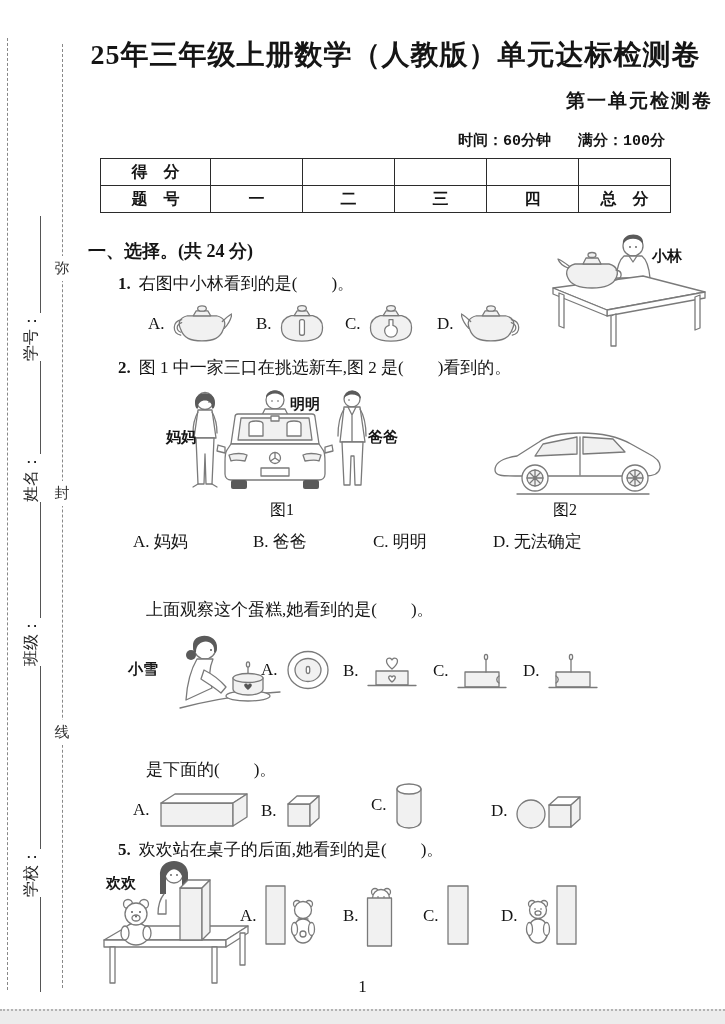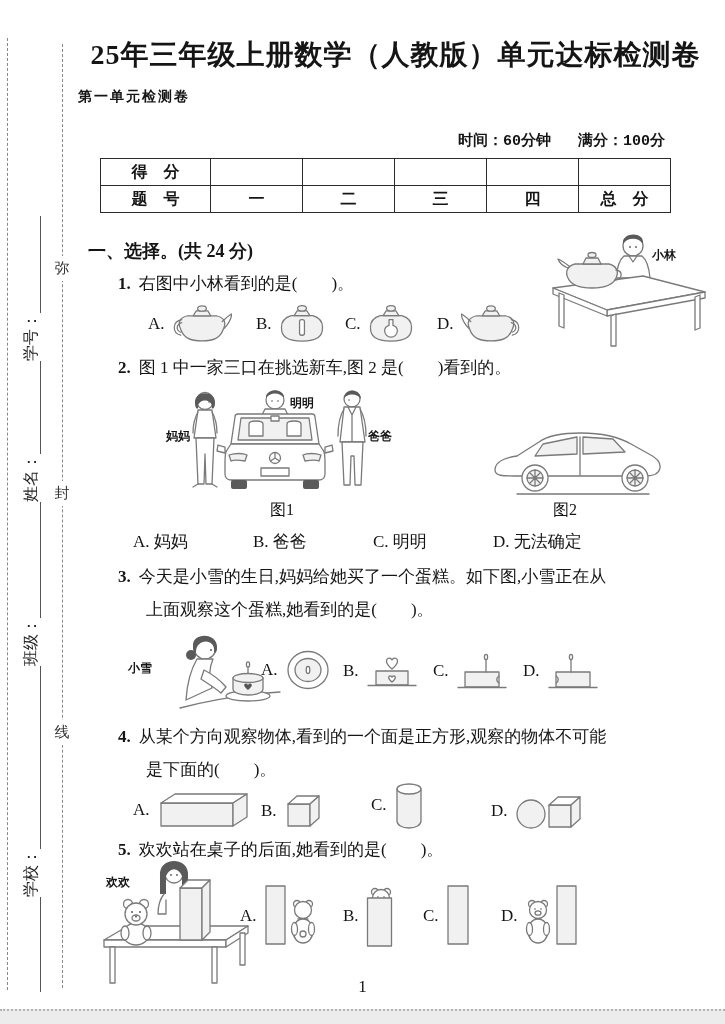--- a/index.html
+++ b/index.html
@@ -7,34 +7,34 @@
         font-family:"Liberation Serif","DejaVu Serif",serif;color:#151515;}
   .abs{position:absolute;}
   
   .lin{stroke:#7a7a7a;fill:none;stroke-width:1.3;stroke-linecap:round;stroke-linejoin:round;}
   .f0{fill:#ffffff;}
   .f1{fill:#f1f1f1;}
   .fd{fill:#5a5a5a;stroke:none;}
   .fw{fill:#555;stroke:none;}
   
   .title{left:78px;right:12px;top:36px;text-align:center;font-size:28px;font-weight:bold;letter-spacing:1px;}
-  .subtitle{left:78px;right:12px;top:88px;text-align:left;font-size:14px;font-weight:bold;letter-spacing:2px;}
+  .subtitle{left:78px;right:12px;top:88px;text-align:right;font-size:19px;font-weight:bold;letter-spacing:2px;}
   .meta{top:131px;right:60px;font-size:15px;font-weight:bold;font-family:Liberation Mono, monospace;}
   .meta span{margin-left:18px;}
   
   table.score{border-collapse:collapse;table-layout:fixed;width:570px;}
   table.score td{border:1.6px solid #2b2b2b;height:26px;text-align:center;
                  font-size:16px;font-weight:bold;padding:0;}
   
   .sec-head{font-size:18px;font-weight:bold;}
   .qline{font-size:17px;white-space:nowrap;}
   .qnum{font-weight:bold;margin-right:8px;}
   .optletter{font-size:17px;}
   .opt{position:absolute;display:flex;align-items:center;gap:7px;}
-  .figlabel{position:absolute;font-size:12px;font-weight:bold;text-align:center;}
+  .figlabel{position:absolute;font-size:15px;font-weight:bold;text-align:center;}
   .caption{position:absolute;font-size:16px;}
   
   .side-strip{position:absolute;left:20px;top:992px;width:840px;transform:rotate(-90deg);
               transform-origin:0 0;display:flex;align-items:flex-start;font-size:16px;line-height:22px;color:#222;}
   .side-strip .lbl{white-space:nowrap;}
   .blank{height:20px;border-bottom:1.4px solid #555;}
   .dash-v{border-left:1.5px dashed #888;}
   .seal-char{position:absolute;left:53px;width:18px;text-align:center;background:#fff;
              font-size:15px;color:#333;padding:3px 0;}
   .pagenum{left:0;right:0;top:977px;text-align:center;font-size:17px;}
@@ -232,23 +232,20 @@
     <path class="lin" d="M30,72 L162,72"></path>
   </svg>
   <div class="caption" style="left:270px;top:500px;">图1</div>
   <div class="caption" style="left:553px;top:500px;">图2</div>
 
   <div class="abs qline" style="left:133px;top:530px;">A. 妈妈</div>
   <div class="abs qline" style="left:253px;top:530px;">B. 爸爸</div>
   <div class="abs qline" style="left:373px;top:530px;">C. 明明</div>
   <div class="abs qline" style="left:493px;top:530px;">D. 无法确定</div>
 
-  <div class="abs qline" style="left:118px;top:565px;">
-    <span class="qnum">3.</span><span>今天是小雪的生日,妈妈给她买了一个蛋糕。如下图,小雪正在从</span>
-  </div>
   <div class="abs qline" style="left:146px;top:598px;">上面观察这个蛋糕,她看到的是(　　)。</div>
 
   <svg class="abs" style="left:160px;top:626px;" width="122" height="92" viewBox="0 0 122 92">
     <circle class="lin f0" cx="45" cy="22" r="11"></circle>
     <path class="fd" d="M33,20 C32,6 58,6 57,22 C57,26 55,28 54,26 C56,12 36,12 36,26 C34,28 33,24 33,20 Z"></path>
     <circle class="fd" cx="31" cy="29" r="5"></circle>
     <circle class="fd" cx="51" cy="24" r="1"></circle>
     <path class="lin f0" d="M37,33 C30,45 27,58 26,74 L52,62 C48,50 50,40 53,33 Z"></path>
     <path class="lin f0" d="M44,44 C52,48 60,54 66,61 L61,67 C54,61 47,57 41,53 Z"></path>
     <path class="lin" d="M20,82 C50,74 90,68 120,66"></path>
@@ -292,23 +289,20 @@
     <span class="optletter">D.</span>
     <svg width="52" height="46" viewBox="0 0 52 46">
       <path class="lin f1" d="M9,24 L43,24 L43,39 L9,39 Z"></path>
       <path class="lin" d="M2,39.5 L50,39.5"></path>
       <path class="lin" d="M24,11 L24,24"></path>
       <ellipse class="lin f0" cx="24" cy="9" rx="1.6" ry="2.6"></ellipse>
       <path class="lin" d="M9,28 C12,29.5 12,33.5 9,35"></path>
     </svg>
   </div>
 
-  <div class="abs qline" style="left:118px;top:725px;">
-    <span class="qnum">4.</span><span>从某个方向观察物体,看到的一个面是正方形,观察的物体不可能</span>
-  </div>
   <div class="abs qline" style="left:146px;top:758px;">是下面的(　　)。</div>
 
   <div class="opt" style="left:133px;top:790px;">
     <span class="optletter">A.</span>
     <svg width="92" height="40" viewBox="0 0 92 40">
       <rect class="lin f1" x="4" y="13" width="72" height="23"></rect>
       <path class="lin f0" d="M4,13 L18,4 L90,4 L76,13 Z"></path>
       <path class="lin f1" d="M76,13 L90,4 L90,27 L76,36 Z"></path>
     </svg>
   </div>

